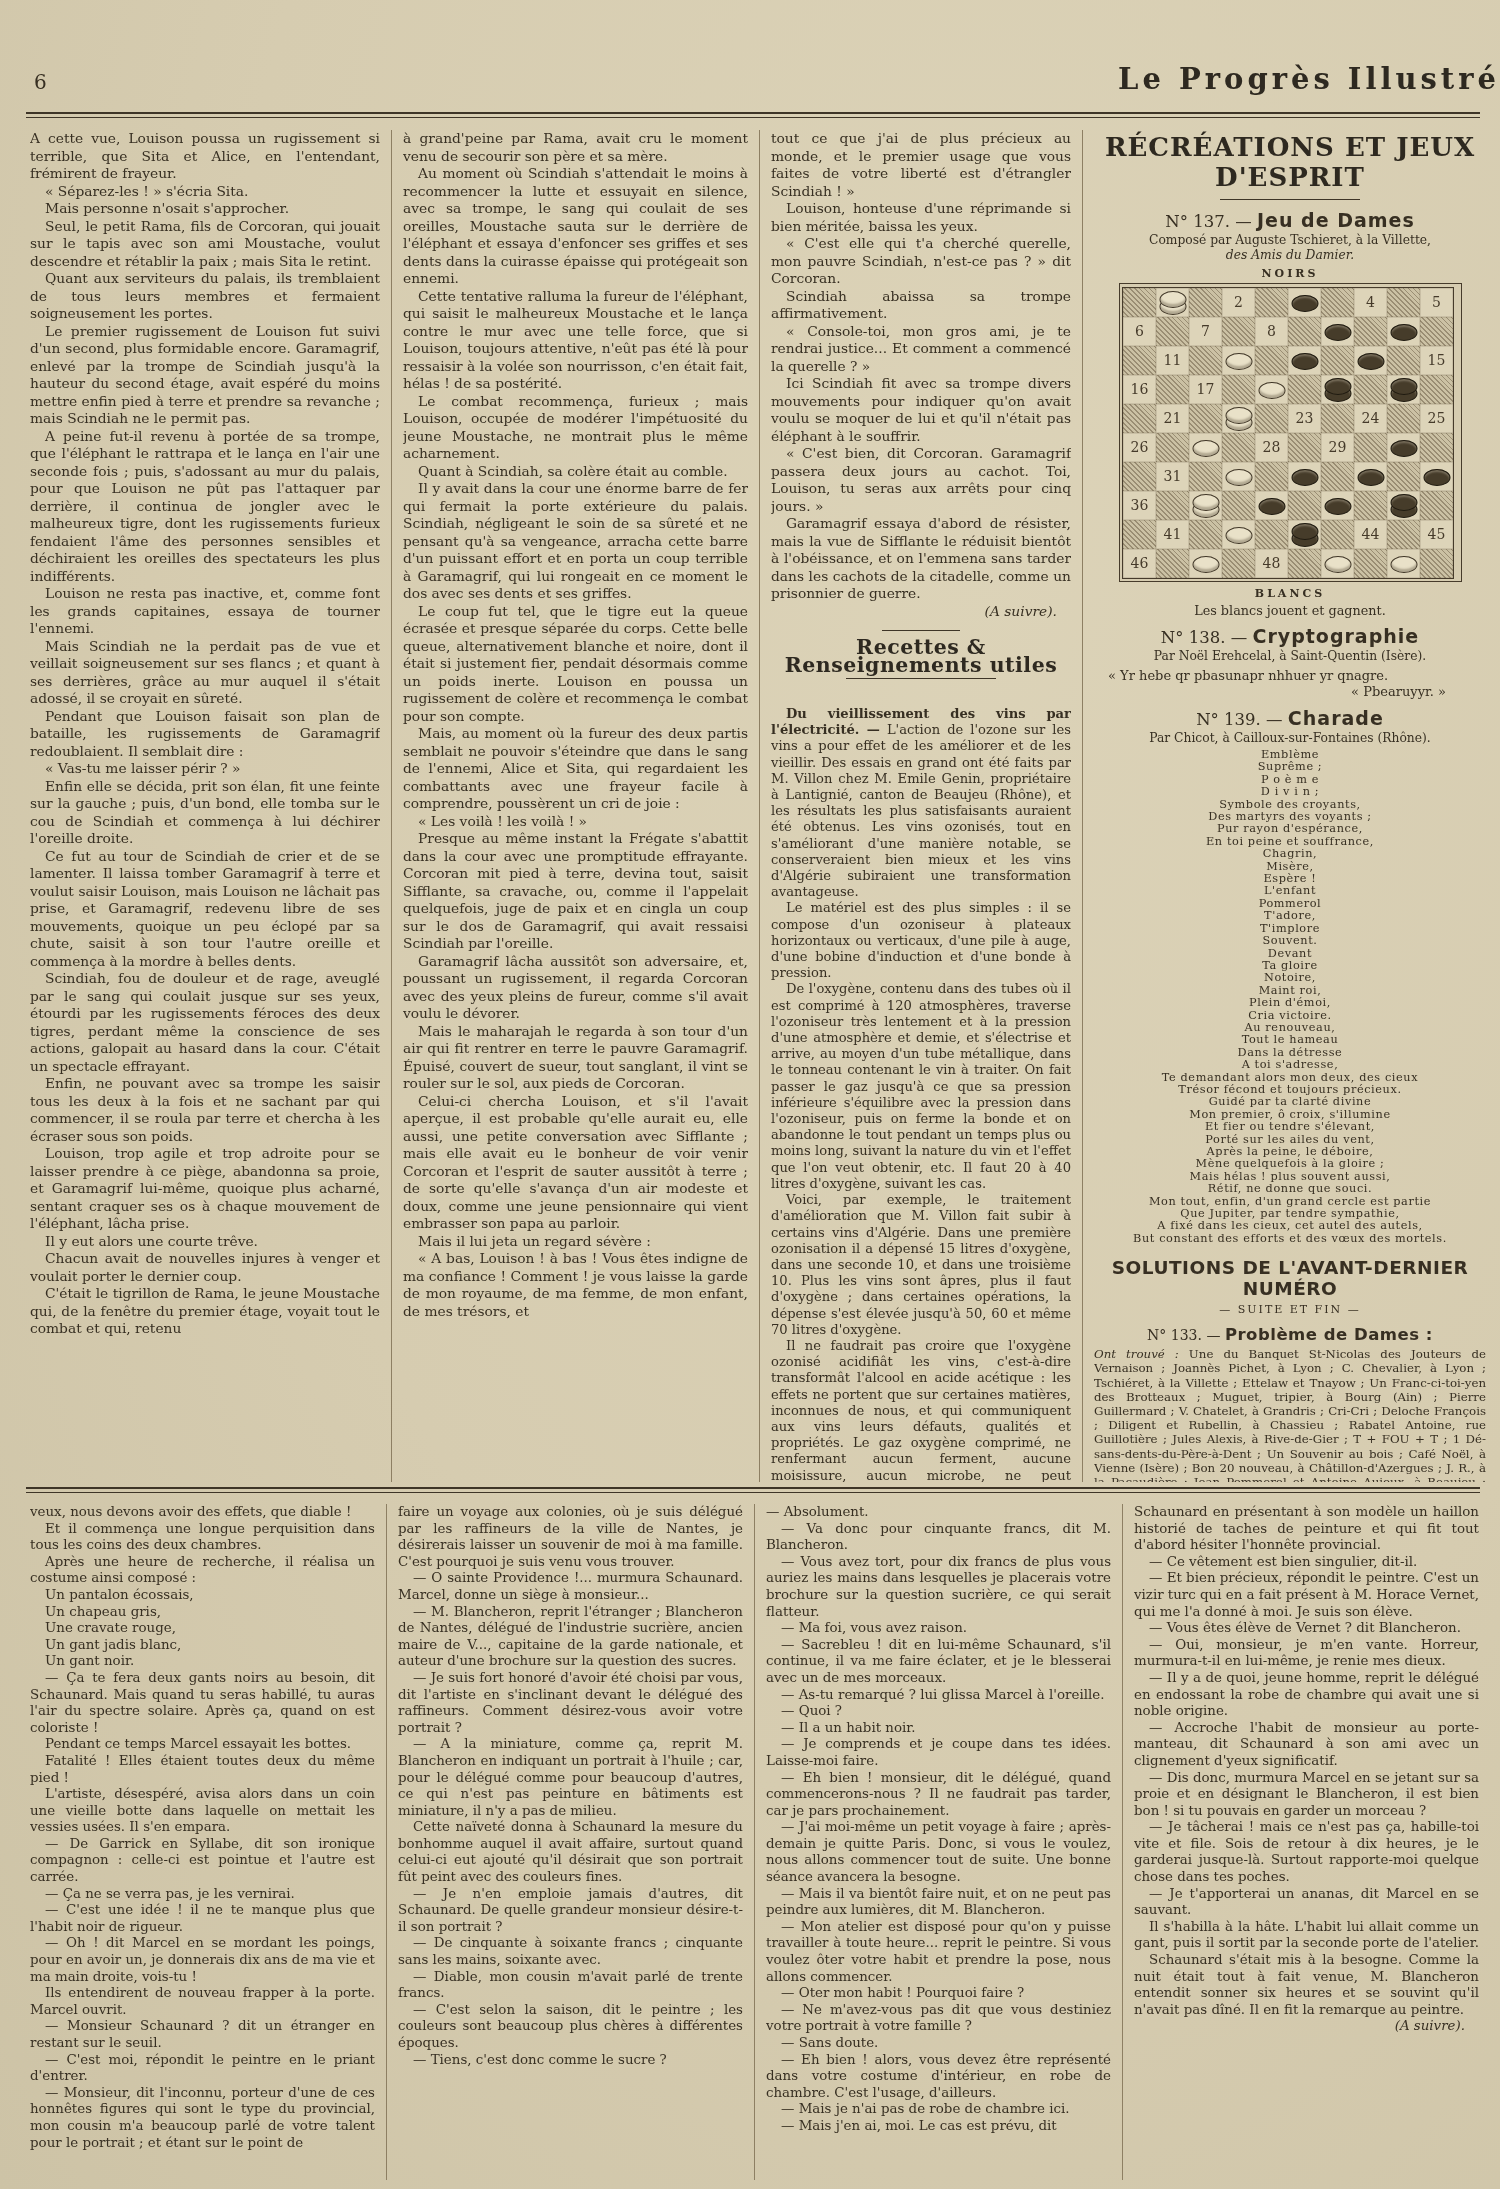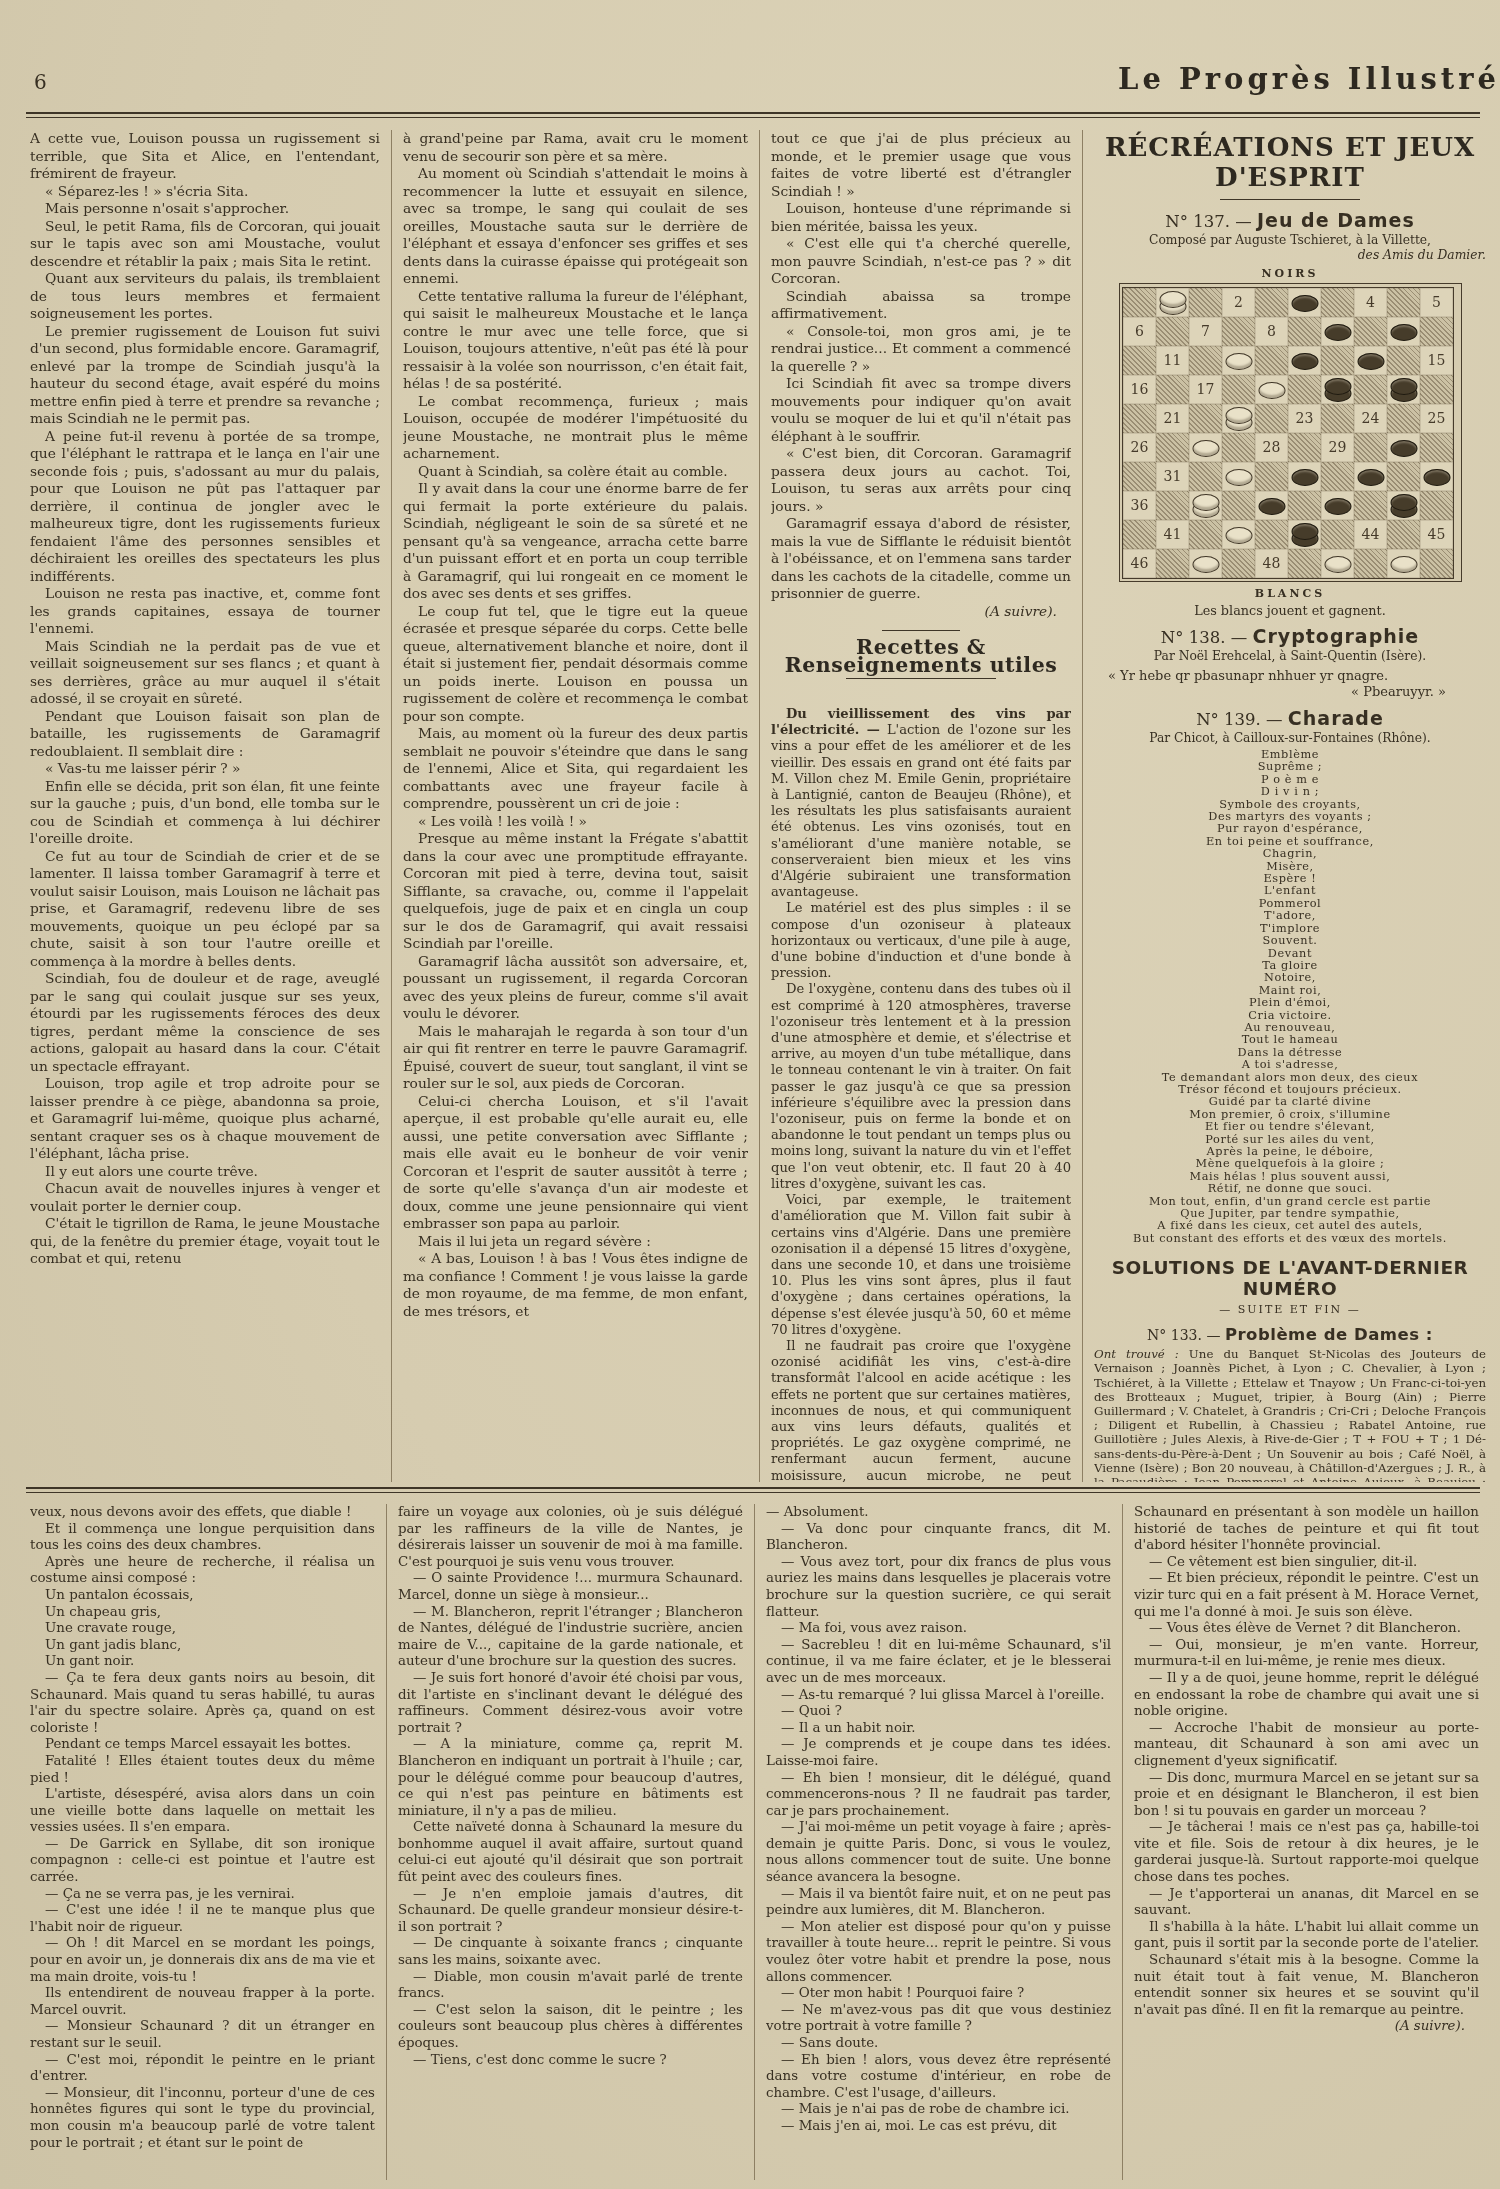--- a/index.html
+++ b/index.html
@@ -28,21 +28,21 @@
     letter-spacing:0.5px;color:#2e2920;}
   .rec-underline{width:150px;border-top:1.5px solid #3e3527;margin:4px auto 9px auto;}
   
   .big-title{font-size:26px;font-weight:bold;text-align:center;letter-spacing:1px;
     color:#2e2920;margin-top:2px;}
   .title-rule{width:140px;border-top:1.5px solid #3e3527;margin:7px auto 9px auto;}
   .puzzle-head{text-align:center;margin:7px 0 2px 0;font-size:16.5px;}
   .puzzle-name{font-family:"DejaVu Sans","Liberation Sans",sans-serif;font-weight:bold;
     font-size:19px;letter-spacing:1px;}
   .byline{text-align:center;font-size:12.3px;line-height:14.5px;}
-  .byline-it{text-align:right;font-size:12.3px;font-style:italic;line-height:14.5px;}
+  .byline-it{text-align:center;font-size:12.3px;font-style:italic;line-height:14.5px;}
   .side-label{text-align:center;font-size:11px;letter-spacing:3px;font-weight:bold;margin:5px 0 3px 0;}
   .board-frame{width:336px;margin:0 auto;border:1.5px solid #46?;border:1.5px solid #463b2b;
     padding:2.5px;background:#d6ccb0;}
   .board{display:grid;grid-template-columns:repeat(10,33px);grid-auto-rows:29px;
     border:1px solid #463b2b;width:330px;}
   .bcell{position:relative;box-shadow:inset 0 0 0 0.5px rgba(90,76,56,.30);}
   .sq-dark{background:repeating-linear-gradient(45deg, rgba(86,70,48,.42) 0 1px, rgba(0,0,0,0) 1px 3.5px),#cbc1a4;}
   .sq-light{background:#ddd4b9;font-size:14px;color:#453a2a;text-align:center;line-height:29px;}
   .disc{position:absolute;left:50%;width:25px;height:15px;border-radius:50%;transform:translateX(-50%);}
   .disc.w{background:#e9e1c8;border:1.5px solid #3f3526;box-shadow:inset 0 -3px 2px rgba(74,62,44,.35);}
@@ -79,20 +79,21 @@
         <p>Quant aux serviteurs du palais, ils tremblaient de tous leurs membres et fermaient soigneusement les portes.</p>
         <p>Le premier rugissement de Louison fut suivi d'un second, plus formidable encore. Garamagrif, enlevé par la trompe de Scindiah jusqu'à la hauteur du second étage, avait espéré du moins mettre enfin pied à terre et prendre sa revanche ; mais Scindiah ne le permit pas.</p>
         <p>A peine fut-il revenu à portée de sa trompe, que l'éléphant le rattrapa et le lança en l'air une seconde fois ; puis, s'adossant au mur du palais, pour que Louison ne pût pas l'attaquer par derrière, il continua de jongler avec le malheureux tigre, dont les rugissements furieux fendaient l'âme des personnes sensibles et déchiraient les oreilles des spectateurs les plus indifférents.</p>
         <p>Louison ne resta pas inactive, et, comme font les grands capitaines, essaya de tourner l'ennemi.</p>
         <p>Mais Scindiah ne la perdait pas de vue et veillait soigneusement sur ses flancs ; et quant à ses derrières, grâce au mur auquel il s'était adossé, il se croyait en sûreté.</p>
         <p>Pendant que Louison faisait son plan de bataille, les rugissements de Garamagrif redoublaient. Il semblait dire :</p>
         <p>« Vas-tu me laisser périr ? »</p>
         <p>Enfin elle se décida, prit son élan, fit une feinte sur la gauche ; puis, d'un bond, elle tomba sur le cou de Scindiah et commença à lui déchirer l'oreille droite.</p>
         <p>Ce fut au tour de Scindiah de crier et de se lamenter. Il laissa tomber Garamagrif à terre et voulut saisir Louison, mais Louison ne lâchait pas prise, et Garamagrif, redevenu libre de ses mouvements, quoique un peu éclopé par sa chute, saisit à son tour l'autre oreille et commença à la mordre à belles dents.</p>
         <p>Scindiah, fou de douleur et de rage, aveuglé par le sang qui coulait jusque sur ses yeux, étourdi par les rugissements féroces des deux tigres, perdant même la conscience de ses actions, galopait au hasard dans la cour. C'était un spectacle effrayant.</p>
+        <p>Enfin, ne pouvant avec sa trompe les saisir tous les deux à la fois et ne sachant par qui commencer, il se roula par terre et chercha à les écraser sous son poids.</p>
         <p>Louison, trop agile et trop adroite pour se laisser prendre à ce piège, abandonna sa proie, et Garamagrif lui-même, quoique plus acharné, sentant craquer ses os à chaque mouvement de l'éléphant, lâcha prise.</p>
         <p>Il y eut alors une courte trêve.</p>
         <p>Chacun avait de nouvelles injures à venger et voulait porter le dernier coup.</p>
         <p>C'était le tigrillon de Rama, le jeune Moustache qui, de la fenêtre du premier étage, voyait tout le combat et qui, retenu</p>
       </div>
     <div class="vsep"></div>
     <div class="tcol c2 cont">
         <p>à grand'peine par Rama, avait cru le moment venu de secourir son père et sa mère.</p>
         <p>Au moment où Scindiah s'attendait le moins à recommencer la lutte et essuyait en silence, avec sa trompe, le sang qui coulait de ses oreilles, Moustache sauta sur le derrière de l'éléphant et essaya d'enfoncer ses griffes et ses dents dans la cuirasse épaisse qui protégeait son ennemi.</p>
         <p>Cette tentative ralluma la fureur de l'éléphant, qui saisit le malheureux Moustache et le lança contre le mur avec une telle force, que si Louison, toujours attentive, n'eût pas été là pour ressaisir à la volée son nourrisson, c'en était fait, hélas ! de sa postérité.</p>

